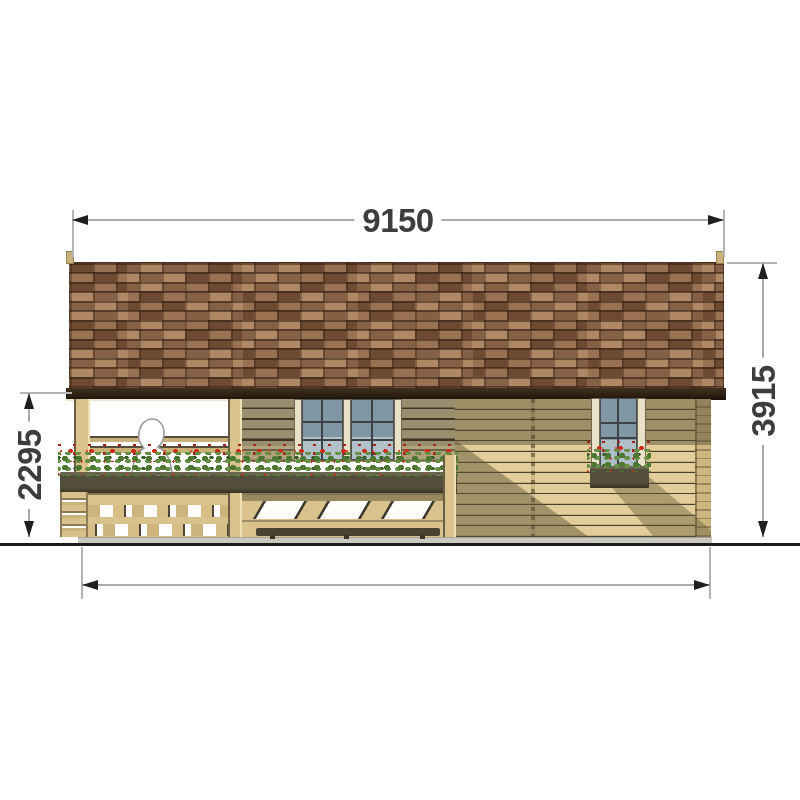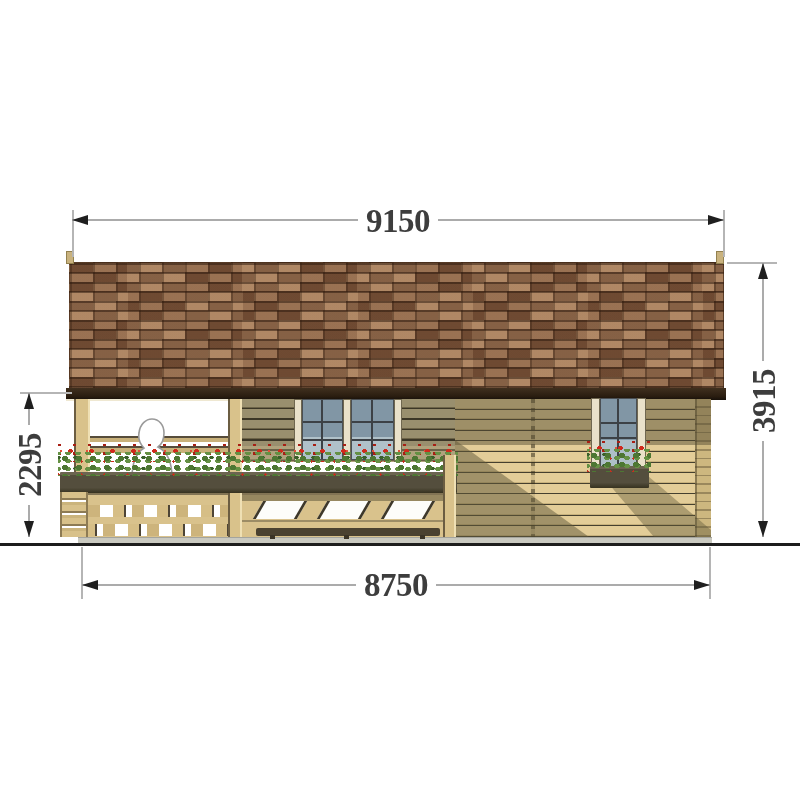--- a/index.html
+++ b/index.html
@@ -1,17 +1,17 @@
 <!DOCTYPE html>
 <html><head>
 <meta charset="utf-8">
 <style>
   html,body{margin:0;padding:0;background:#ffffff;}
   #stage{position:relative;width:800px;height:800px;background:#ffffff;overflow:hidden;
-         font-family:Liberation Serif, serif;}
+         font-family:Liberation Sans, sans-serif;}
   #stage *{position:absolute;box-sizing:border-box;}
 
   
   .foundation{left:78px;top:537px;width:634px;height:6px;background:#c9c9c0;border-top:1px solid rgba(0,0,0,.18);}
   .ground-line{left:0;top:543px;width:800px;height:3px;background:#1d1d1d;}
 
   
   .roof{left:69px;top:262px;width:655px;height:127px;background-color:#8a6143;
     background-image:
       repeating-linear-gradient(180deg, rgba(40,22,11,.5) 0 1.6px, rgba(0,0,0,0) 1.6px 9.5px),
@@ -220,15 +220,14 @@
   <div class="dim-line" style="left:28px;top:393px;width:2px;height:144px;"></div>
   <div class="arr arr-u" style="left:23.5px;top:393px;"></div>
   <div class="arr arr-d" style="left:23.5px;top:521px;"></div>
   <div class="dim-label rot" style="left:30px;top:465px;">2295</div>
 
   <div class="ext" style="left:81px;top:547px;width:1.5px;height:52px;"></div>
   <div class="ext" style="left:709px;top:547px;width:1.5px;height:52px;"></div>
   <div class="dim-line" style="left:82px;top:584px;width:628px;height:2px;"></div>
   <div class="arr arr-l" style="left:82px;top:579.5px;"></div>
   <div class="arr arr-r" style="left:694px;top:579.5px;"></div>
-  <div class="dim-label" style="left:396px;top:585px;">8750</div>
 
 </div>
 
 </body></html>

